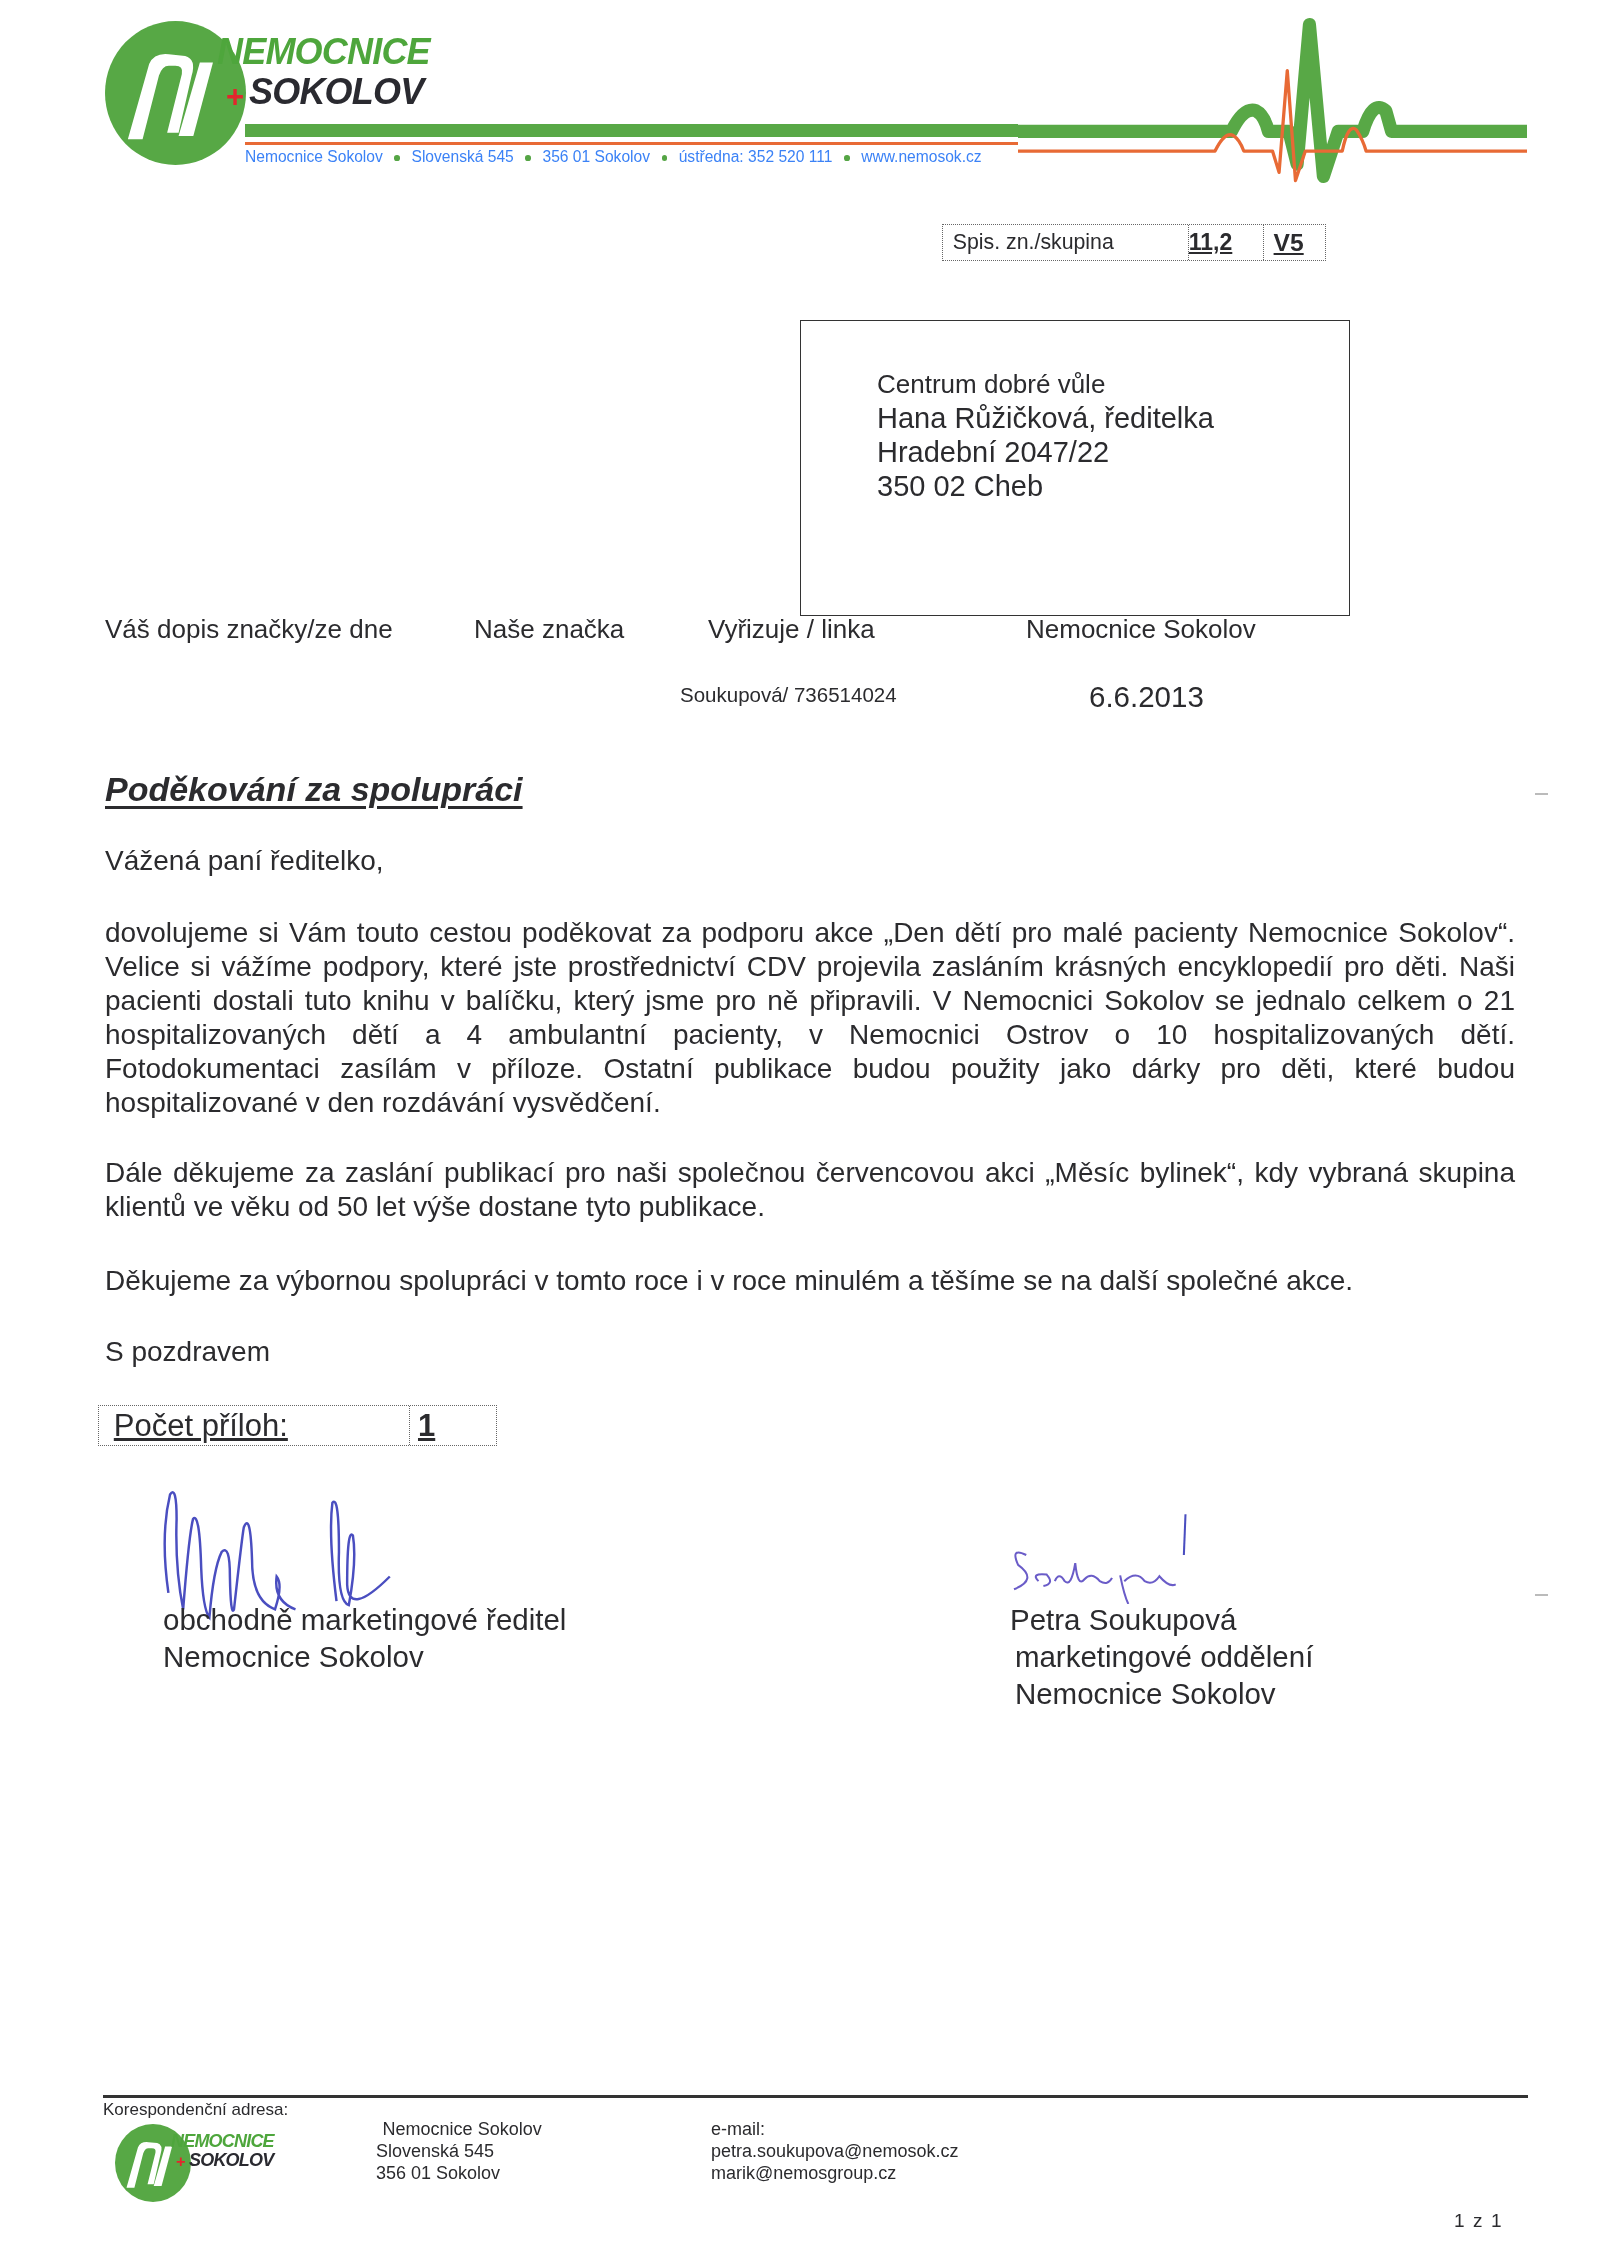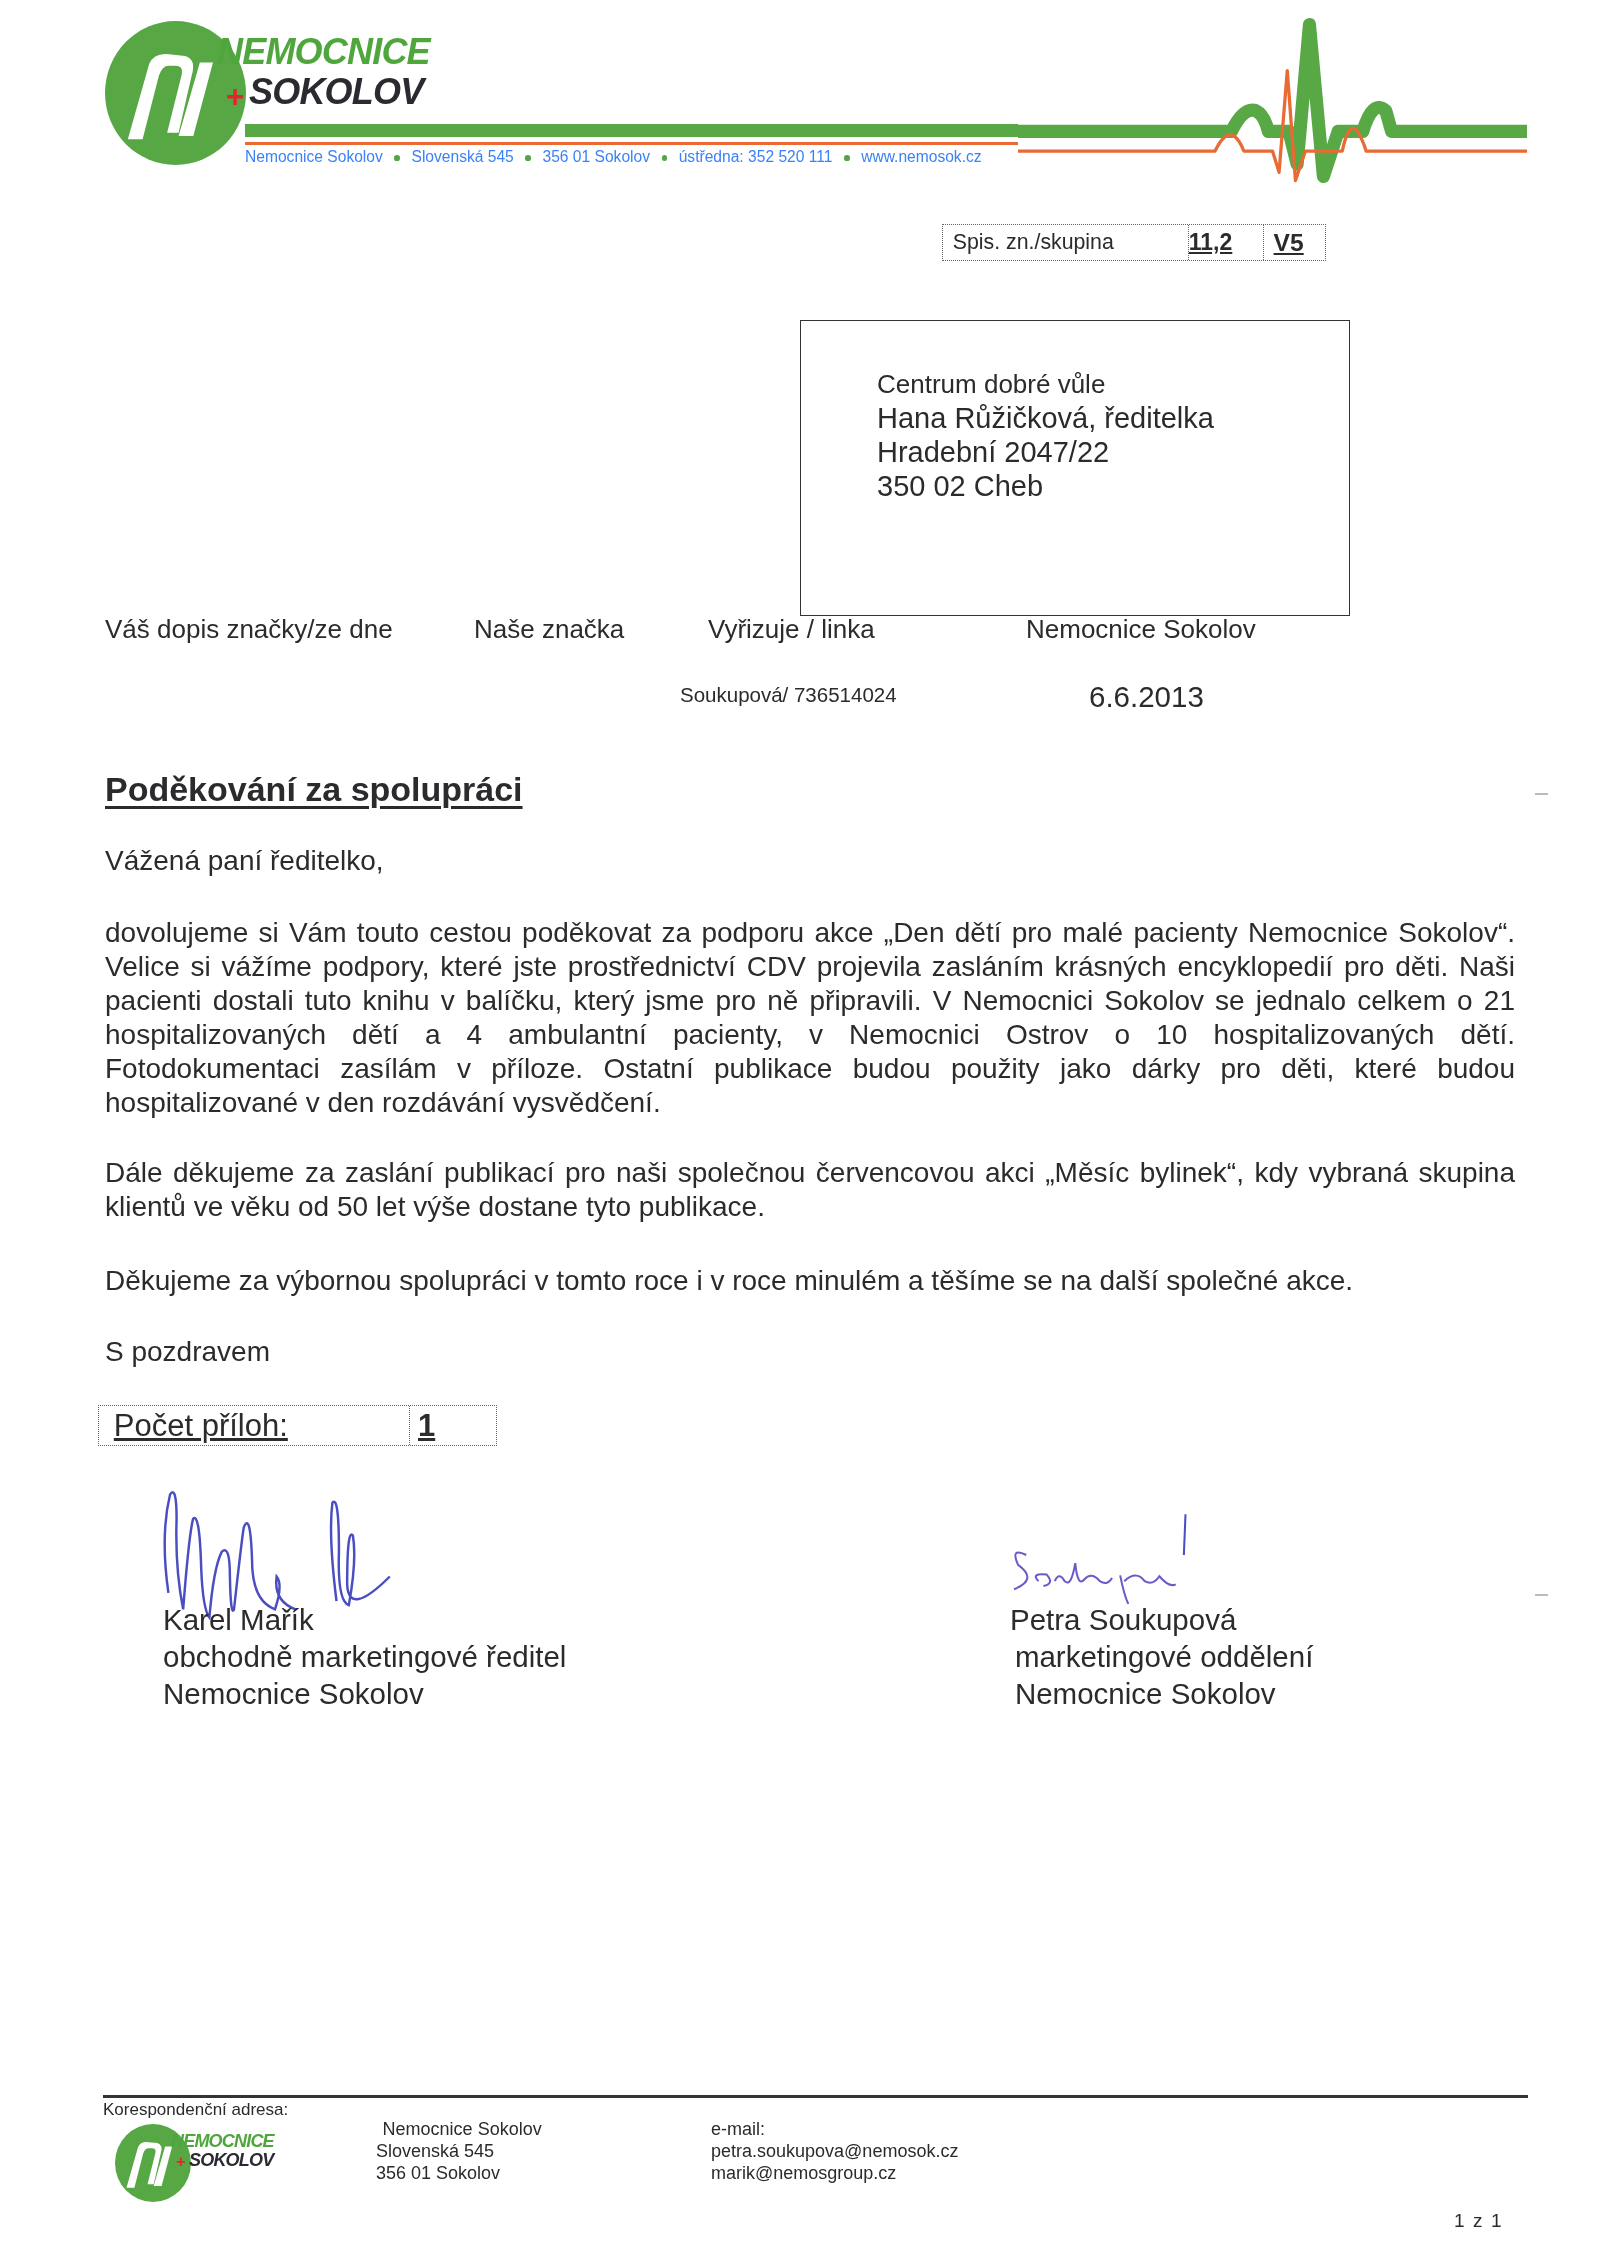--- a/index.html
+++ b/index.html
@@ -27,21 +27,21 @@
 
   
   .addr-box { left: 800px; top: 320px; width: 548px; height: 294px; border: 1.6px solid #333; }
   .addr-text { left: 877px; top: 367px; font-size: 29px; line-height: 34px; }
   .addr-text .org { font-weight: 400; font-size: 26px; }
 
   
   .ref { top: 614px; font-size: 26px; white-space: nowrap; }
   .refval { top: 681px; white-space: nowrap; }
 
-  .title { left: 105px; top: 770px; font-size: 34px; font-weight: 700; text-decoration: underline; text-decoration-thickness: 3.3px; text-underline-offset: 4.9px; }
+  .title { left: 105px; top: 770px; font-size: 34px; font-weight: 700; text-decoration: underline; text-decoration-thickness: 3.3px; text-underline-offset: 4.9px; font-style: italic; }
   .salutation { left: 105px; top: 845px; font-size: 28px; }
   .para { left: 105px; width: 1410px; font-size: 28px; line-height: 34px; text-align: justify; }
   .p1 { top: 916px; }
   .p2 { top: 1156px; }
   .p3 { top: 1264px; text-align: left; }
   .closing { left: 105px; top: 1336px; font-size: 28px; }
 
   .priloh-box { left: 98px; top: 1405px; width: 397px; height: 39px; border: 1.6px dotted #666; display: flex; }
   .priloh-label { width: 295px; padding-left: 14.8px; font-size: 31px; font-weight: 400; text-decoration: underline; line-height: 39px; border-right: 1.6px dotted #666; }
   .priloh-val { padding-left: 8.2px; font-size: 31px; font-weight: 700; text-decoration: underline; line-height: 39px; }
@@ -129,21 +129,20 @@
 <svg class="abs sig-svg-1" viewBox="0 0 300 170">
   <path d="M20 130 Q10 60 22 10 Q30 -2 30 40 Q28 100 38 150 Q45 60 50 40 Q58 30 60 100 Q62 150 70 160 Q75 100 85 80 Q95 70 95 110 Q96 160 100 150 Q110 60 112 50 Q120 30 122 90 Q122 140 150 150 Q160 120 152 110 Q148 140 175 150" fill="none" stroke="#4a4ec0" stroke-width="3"></path>
   <path d="M225 140 Q215 60 220 20 Q228 10 228 80 Q226 140 240 145 Q250 90 245 60 Q238 50 238 120 Q240 160 290 110" fill="none" stroke="#4a4ec0" stroke-width="3"></path>
 </svg>
 <svg class="abs sig-svg-2" viewBox="0 0 320 120">
   <path d="M25 60 Q5 50 15 72 Q40 90 10 102 M40 92 Q30 82 50 84 Q60 95 46 98 M60 92 Q65 80 72 92 Q80 100 85 70 Q88 100 96 90 Q105 80 115 92 Q125 98 130 88 M140 85 Q145 110 150 120 M145 92 Q160 78 170 92 Q180 98 188 86 Q200 100 208 96" fill="none" stroke="#6a5cc8" stroke-width="2.5"></path>
   <path d="M220 10 L218 60" fill="none" stroke="#4a4ec0" stroke-width="2.5"></path>
 </svg>
 
 <div class="abs signer signer-1">
-  <div>Karel Mařík</div>
   <div>obchodně marketingové ředitel</div>
   <div>Nemocnice Sokolov</div>
 </div>
 <div class="abs signer signer-2">
   <div>Petra Soukupová</div>
   <div style="padding-left:4.9px">marketingové oddělení</div>
   <div style="padding-left:4.9px">Nemocnice Sokolov</div>
 </div>
 
 <div class="abs margin-mark" style="left:1535px; top:793px"></div>

